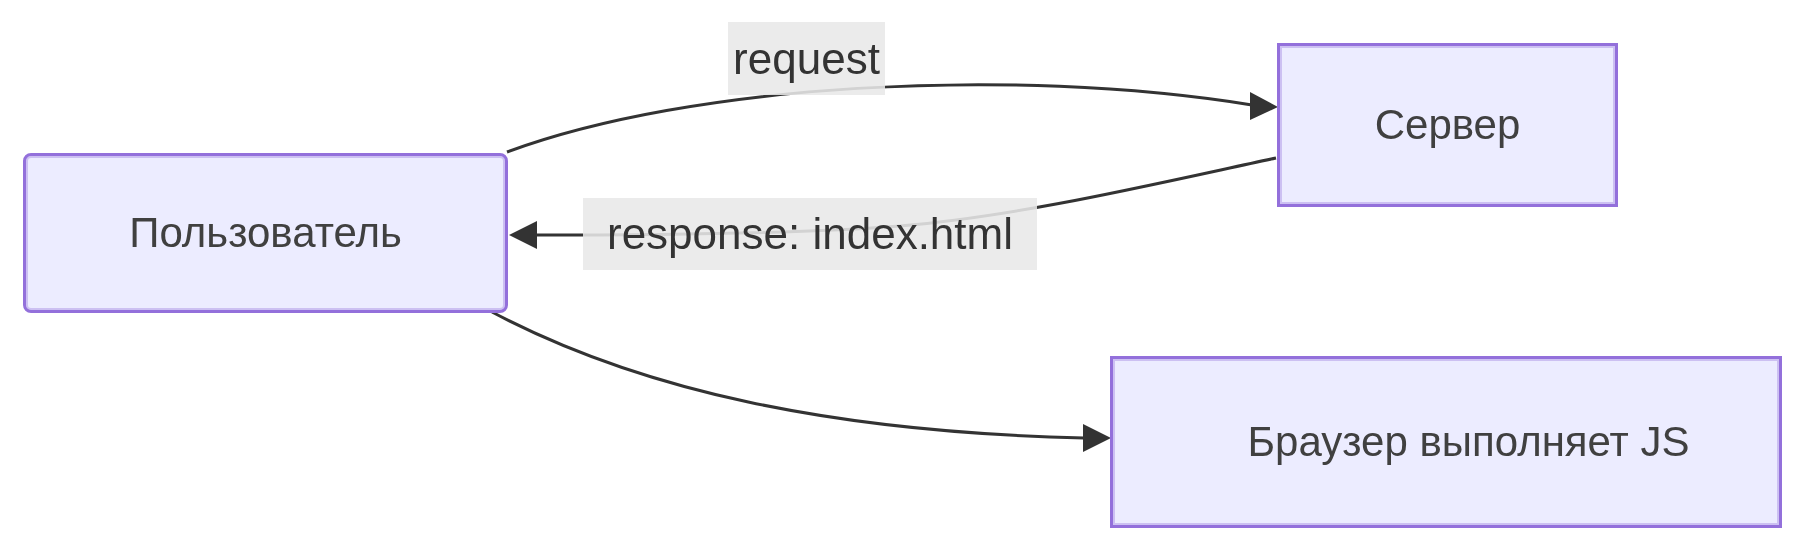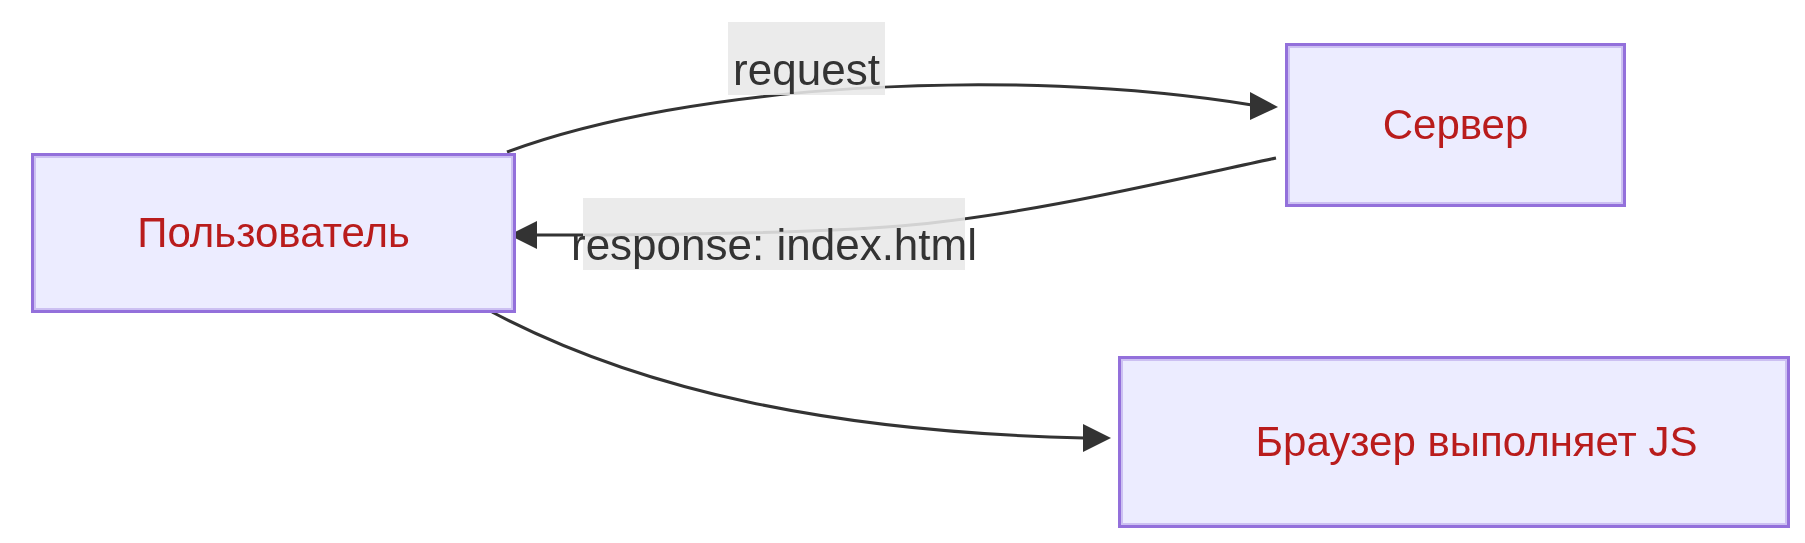--- a/index.html
+++ b/index.html
@@ -35,42 +35,41 @@
   .node {
     position: absolute;
     z-index: 3;
     box-sizing: border-box;
     background: #ECECFF;
     border: 3px solid #9370DB;
     box-shadow: inset 0 0 0 2px rgba(147, 112, 219, 0.35);
     display: flex;
     align-items: center;
     justify-content: center;
-    color: #b91c1c;
+    color: #404040;
     font-size: 42px;
     white-space: nowrap;
-    margin-left: 8px;
   }
-  .node-user    { left: 23px;   top: 153px; width: 485px; height: 160px; }
+  .node-user    { left: 23px;   top: 153px; width: 485px; height: 160px; border-radius: 8px; }
   .node-server  { left: 1277px; top: 43px;  width: 341px; height: 164px; }
   .node-browser { left: 1110px; top: 356px; width: 672px; height: 172px; padding-left: 45px; }
   .edge-label {
     position: absolute;
     z-index: 2;
     box-sizing: border-box;
     background: rgba(232, 232, 232, 0.88);
     display: flex;
-    align-items: flex-end;
+    align-items: center;
     justify-content: center;
     color: #333333;
     font-size: 44px;
     white-space: nowrap;
   }
   .label-request  { left: 728px; top: 22px;  width: 157px; height: 73px; }
-  .label-response { left: 583px; top: 198px; width: 382px; height: 72px; }
+  .label-response { left: 583px; top: 198px; width: 454px; height: 72px; }
 </style>
 </head>
 <body>
 
 <div class="canvas">
 
   <svg class="edges-svg" viewBox="0 0 1805 543" xmlns="http://www.w3.org/2000/svg">
 
     <path d="M 507 152 C 690 84, 1010 66, 1252 105"></path>
     <polygon points="1278,107 1250,92 1250,120"></polygon>

